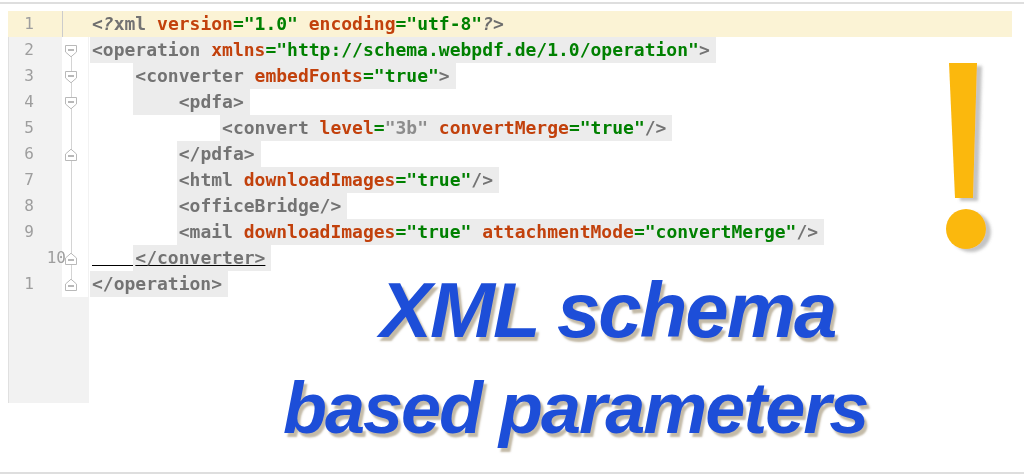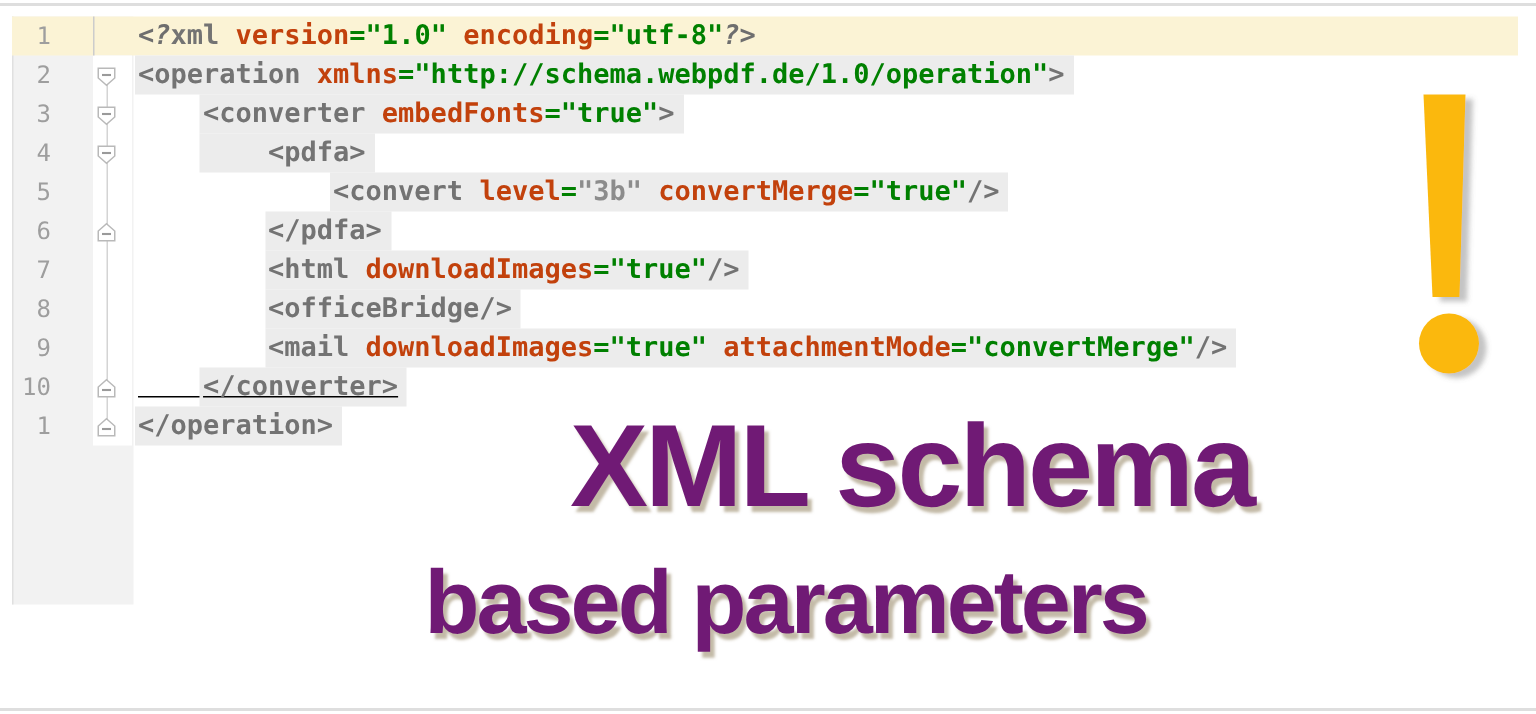--- a/index.html
+++ b/index.html
@@ -26,24 +26,24 @@
   .code-chunk{display:inline;}
   .code-chunk.bg{background:#ececec;padding:2px 6px 3px 2px;margin-left:-2px;}
   .tk-tag{color:#737373;}
   .tk-attr{color:#c2410c;}
   .tk-value{color:#008000;}
   .tk-muted{color:#8c8c8c;}
   .tk-prolog{color:#6e6e6e;font-style:italic;}
 
   
   .headline-line{position:absolute;font-family:"Liberation Sans","DejaVu Sans",sans-serif;
-                 font-weight:bold;color:#701a75;line-height:1;letter-spacing:-2px;
-                 text-shadow:3px 4px 2px rgba(145,130,95,0.55);white-space:nowrap;}
+                 font-weight:bold;color:#1d4ed8;line-height:1;letter-spacing:-2px;
+                 text-shadow:3px 4px 2px rgba(145,130,95,0.55);white-space:nowrap;font-style:italic;}
   .headline-1{left:380px;top:271px;font-size:78px;}
-  .headline-2{left:283px;top:372px;font-size:60px;}
+  .headline-2{left:283px;top:372px;font-size:72px;}
 
   .exclaim{position:absolute;left:935px;top:50px;}
 </style>
 </head>
 <body>
 
 <div class="canvas">
   <div class="rule rule-top"></div>
   <div class="rule rule-bottom"></div>
 
@@ -56,21 +56,21 @@
     <div id="gutter-layer">
         <div class="line-num" style="top: 0px;">1</div>
         <div class="line-num" style="top: 26px;">2</div>
         <div class="line-num" style="top: 52px;">3</div>
         <div class="line-num" style="top: 78px;">4</div>
         <div class="line-num" style="top: 104px;">5</div>
         <div class="line-num" style="top: 130px;">6</div>
         <div class="line-num" style="top: 156px;">7</div>
         <div class="line-num" style="top: 182px;">8</div>
         <div class="line-num" style="top: 208px;">9</div>
-        <div class="line-num" style="top: 234px;">10</div>
+        <div class="line-num" style="top: 234px; padding-left: 32px;">10</div>
         <div class="line-num" style="top: 260px;">1</div>
       </div>
     <div id="fold-layer">
         <div class="fold-marker" style="top: 32px;"><svg width="14" height="14" viewBox="0 0 14 14">
             <path d="M1.5 1.5 h11 v6.5 l-5.5 4.8 l-5.5 -4.8 z" fill="#ffffff" stroke="#b9b9b9" stroke-width="1"></path>
             <line x1="4" y1="6" x2="10" y2="6" stroke="#9a9a9a" stroke-width="1.4"></line>
           </svg></div>
         <div class="fold-marker" style="top: 58px;"><svg width="14" height="14" viewBox="0 0 14 14">
             <path d="M1.5 1.5 h11 v6.5 l-5.5 4.8 l-5.5 -4.8 z" fill="#ffffff" stroke="#b9b9b9" stroke-width="1"></path>
             <line x1="4" y1="6" x2="10" y2="6" stroke="#9a9a9a" stroke-width="1.4"></line>

